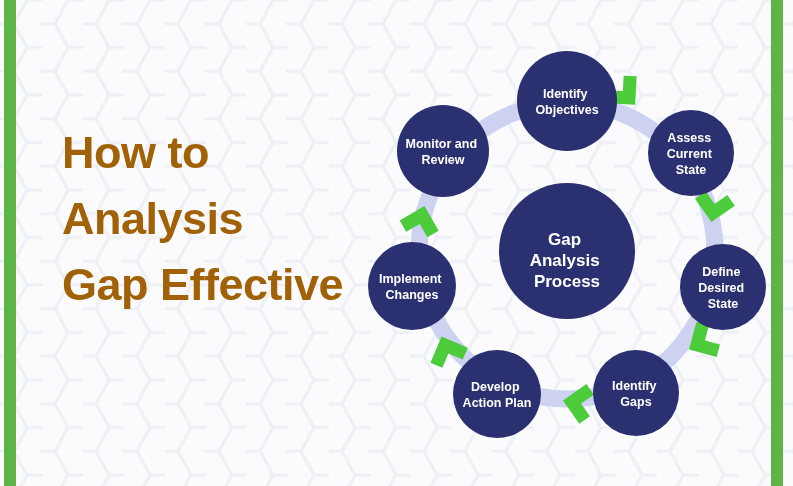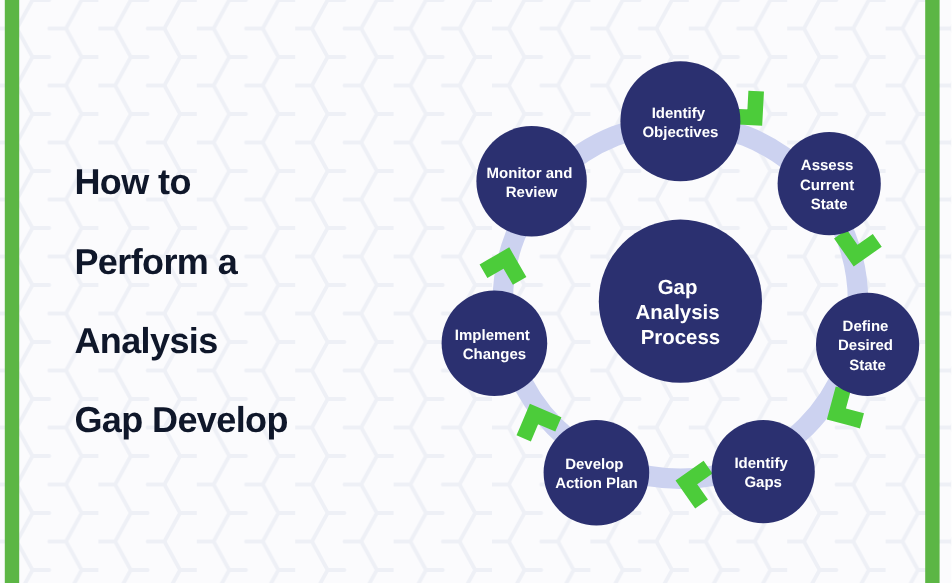--- a/index.html
+++ b/index.html
@@ -41,25 +41,25 @@
   .rail.left  { left: 4px; }
   .rail.right { left: 771px; }
 
   
   #headline {
     position: absolute;
     left: 62px;
     top: 120px;
     width: 310px;
     z-index: 6;
-    font-size: 30px;
+    font-size: 45px;
     line-height: 66px;
     font-weight: 700;
     letter-spacing: -0.5px;
-    color: #0f172a;
+    color: #a16207;
   }
   #headline .hl-line { display: block; white-space: nowrap; }
 
   
   #diagram {
     position: absolute;
     left: 350px;
     top: 20px;
     width: 440px;
     height: 450px;
@@ -101,23 +101,22 @@
       </pattern>
     </defs>
     <rect x="0" y="0" width="793" height="486" fill="url(#hexpat)"></rect>
   </svg>
 
   <div class="rail left"></div>
   <div class="rail right"></div>
 
   <h1 id="headline">
     <span class="hl-line">How to</span>
-    <span class="hl-line">Perform a</span>
     <span class="hl-line">Analysis</span>
-    <span class="hl-line">Gap Develop</span>
+    <span class="hl-line">Gap Effective</span>
   </h1>
 
   <div id="diagram">
     <svg viewBox="0 0 440 450" xmlns="http://www.w3.org/2000/svg">
 
       <circle cx="217" cy="231" r="148" fill="none" stroke="#ccd2f0" stroke-width="17"></circle>
 
       <g fill="none" stroke="#4ccc3a" stroke-width="13" stroke-linecap="square" stroke-linejoin="miter">
 
         <path transform="translate(279,78) rotate(48)" d="M -11 -11 L 0 0 L -11 11"></path>

